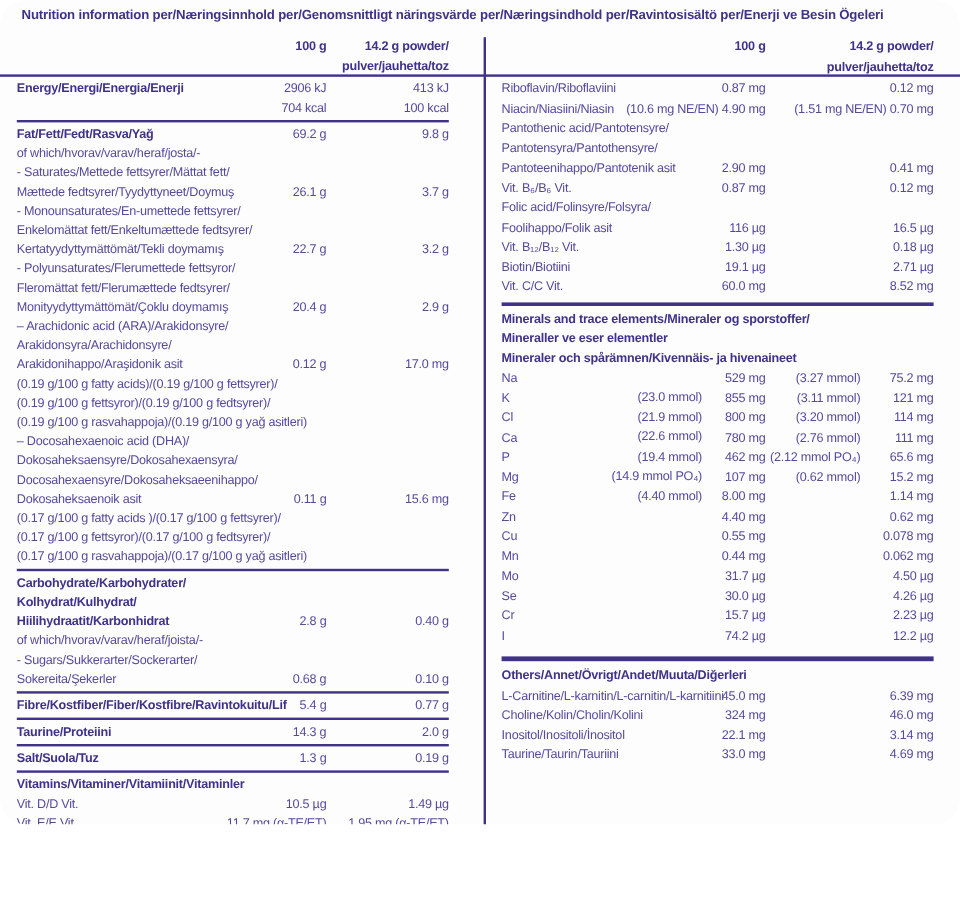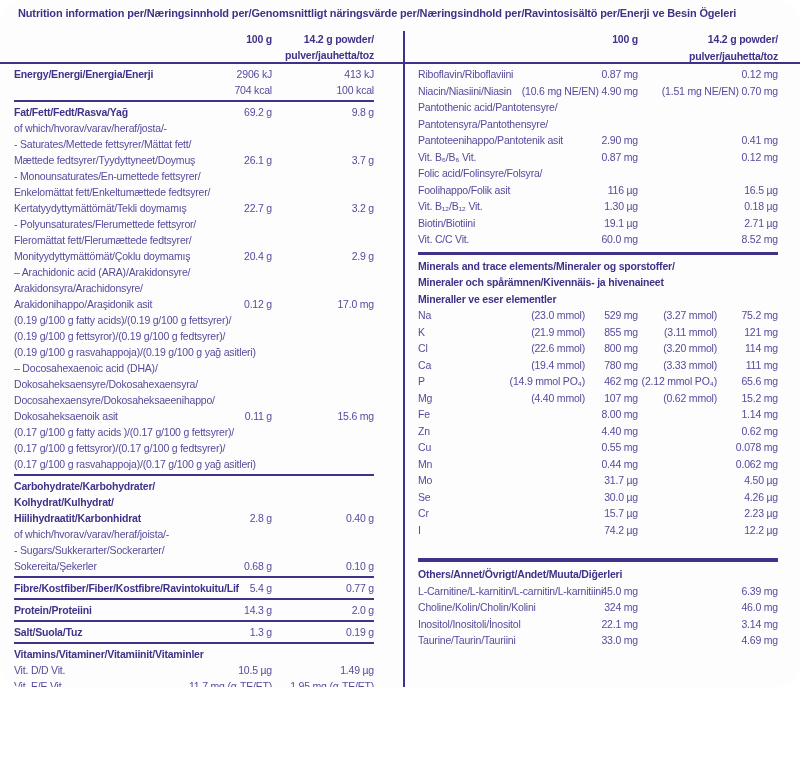--- a/index.html
+++ b/index.html
@@ -37,30 +37,30 @@
   .left .line{height:16px;line-height:16px;}
   .right .line{height:16.5px;line-height:16.5px;}
   .line .lbl{display:inline-block;}
   .line span.v1,.line span.v2,.line span.m1,.line span.m2{position:absolute;top:0;}
   
   .left .line .v1{right:102px;}
   .left .line .v2{right:0;}
   
   .right .line .v1{right:140px;}
   .right .line .v2{right:0;}
-  .right .line .m1{right:193px;}
+  .right .line .m1{right:193px;margin-top:16px;}
   .right .line .m2{right:61px;}
   
   .sec{border-bottom:2px solid var(--rule);padding:2px 0;}
   .sec.thick3{border-bottom-width:3px;}
   .sec.thick4{border-bottom-width:4px;}
   .sec.none{border-bottom:none;}
   .sec[data-name="section-fat"]{}
   .sec[data-name="section-vitamins-continued"]{padding-bottom:4px;}
-  .sec[data-name="section-minerals"]{padding-top:3px;padding-bottom:20px;}
+  .sec[data-name="section-minerals"]{padding-top:3px;padding-bottom:9px;}
   .sec[data-name="section-others"]{padding-top:4px;}
 </style>
 </head>
 <body>
 
 <div id="stage" data-name="nutrition-information-panel">
 
   <div id="title" data-name="panel-title">Nutrition information per/Næringsinnhold per/Genomsnittligt näringsvärde per/Næringsindhold per/Ravintosisältö per/Enerji ve Besin Ögeleri</div>
 
   <div class="head left" data-name="left-column-headers">
@@ -122,21 +122,21 @@
         <div class="line" data-name="carbohydrate-row"><span class="lbl b" data-name="row-label">Kolhydrat/Kulhydrat/</span></div>
         <div class="line" data-name="carbohydrate-row"><span class="lbl b" data-name="row-label">Hiilihydraatit/Karbonhidrat</span><span class="v1" data-name="value-v1">2.8 g</span><span class="v2" data-name="value-v2">0.40 g</span></div>
         <div class="line" data-name="carbohydrate-row"><span class="lbl" data-name="row-label">of which/hvorav/varav/heraf/joista/-</span></div>
         <div class="line" data-name="carbohydrate-row"><span class="lbl" data-name="row-label">- Sugars/Sukkerarter/Sockerarter/</span></div>
         <div class="line" data-name="carbohydrate-row"><span class="lbl" data-name="row-label">Sokereita/Şekerler</span><span class="v1" data-name="value-v1">0.68 g</span><span class="v2" data-name="value-v2">0.10 g</span></div>
       </div>
       <div class="sec " data-name="section-fibre">
         <div class="line" data-name="fibre-row"><span class="lbl b" data-name="row-label">Fibre/Kostfiber/Fiber/Kostfibre/Ravintokuitu/Lif</span><span class="v1" data-name="value-v1">5.4 g</span><span class="v2" data-name="value-v2">0.77 g</span></div>
       </div>
       <div class="sec " data-name="section-protein">
-        <div class="line" data-name="protein-row"><span class="lbl b" data-name="row-label">Protein/Proteiini</span><span class="v1" data-name="value-v1">14.3 g</span><span class="v2" data-name="value-v2">2.0 g</span></div>
+        <div class="line" data-name="protein-row"><span class="lbl b" data-name="row-label">Taurine/Proteiini</span><span class="v1" data-name="value-v1">14.3 g</span><span class="v2" data-name="value-v2">2.0 g</span></div>
       </div>
       <div class="sec " data-name="section-salt">
         <div class="line" data-name="salt-row"><span class="lbl b" data-name="row-label">Salt/Suola/Tuz</span><span class="v1" data-name="value-v1">1.3 g</span><span class="v2" data-name="value-v2">0.19 g</span></div>
       </div>
       <div class="sec none" data-name="section-vitamins">
         <div class="line" data-name="vitamins-row"><span class="lbl b" data-name="row-label">Vitamins/Vitaminer/Vitamiinit/Vitaminler</span></div>
         <div class="line" data-name="vitamins-row"><span class="lbl" data-name="row-label">Vit. D/D Vit.</span><span class="v1" data-name="value-v1">10.5 µg</span><span class="v2" data-name="value-v2">1.49 µg</span></div>
         <div class="line" data-name="vitamins-row"><span class="lbl" data-name="row-label">Vit. E/E Vit.</span><span class="v1" data-name="value-v1">11.7 mg (α-TE/ET)</span><span class="v2" data-name="value-v2">1.95 mg (α-TE/ET)</span></div>
         <div class="line" data-name="vitamins-row"><span class="lbl" data-name="row-label">Vit. K/K Vit.</span><span class="v1" data-name="value-v1">51.4 µg</span><span class="v2" data-name="value-v2">7.30 µg</span></div>
         <div class="line" data-name="vitamins-row"><span class="lbl" data-name="row-label">Thiamin/Tiamin/Tiamiini</span><span class="v1" data-name="value-v1">0.70 mg</span><span class="v2" data-name="value-v2">0.10 mg</span></div>
@@ -151,26 +151,26 @@
         <div class="line" data-name="vitamins-continued-row"><span class="lbl" data-name="row-label">Pantoteenihappo/Pantotenik asit</span><span class="v1" data-name="value-v1">2.90 mg</span><span class="v2" data-name="value-v2">0.41 mg</span></div>
         <div class="line" data-name="vitamins-continued-row"><span class="lbl" data-name="row-label">Vit. B₆/B₆ Vit.</span><span class="v1" data-name="value-v1">0.87 mg</span><span class="v2" data-name="value-v2">0.12 mg</span></div>
         <div class="line" data-name="vitamins-continued-row"><span class="lbl" data-name="row-label">Folic acid/Folinsyre/Folsyra/</span></div>
         <div class="line" data-name="vitamins-continued-row"><span class="lbl" data-name="row-label">Foolihappo/Folik asit</span><span class="v1" data-name="value-v1">116 µg</span><span class="v2" data-name="value-v2">16.5 µg</span></div>
         <div class="line" data-name="vitamins-continued-row"><span class="lbl" data-name="row-label">Vit. B₁₂/B₁₂ Vit.</span><span class="v1" data-name="value-v1">1.30 µg</span><span class="v2" data-name="value-v2">0.18 µg</span></div>
         <div class="line" data-name="vitamins-continued-row"><span class="lbl" data-name="row-label">Biotin/Biotiini</span><span class="v1" data-name="value-v1">19.1 µg</span><span class="v2" data-name="value-v2">2.71 µg</span></div>
         <div class="line" data-name="vitamins-continued-row"><span class="lbl" data-name="row-label">Vit. C/C Vit.</span><span class="v1" data-name="value-v1">60.0 mg</span><span class="v2" data-name="value-v2">8.52 mg</span></div>
       </div>
       <div class="sec thick4" data-name="section-minerals">
         <div class="line" data-name="minerals-row"><span class="lbl b" data-name="row-label">Minerals and trace elements/Mineraler og sporstoffer/</span></div>
+        <div class="line" data-name="minerals-row"><span class="lbl b" data-name="row-label">Mineraller ve eser elementler</span></div>
         <div class="line" data-name="minerals-row"><span class="lbl b" data-name="row-label">Mineraler och spårämnen/Kivennäis- ja hivenaineet</span></div>
-        <div class="line" data-name="minerals-row"><span class="lbl b" data-name="row-label">Mineraller ve eser elementler</span></div>
         <div class="line" data-name="minerals-row"><span class="lbl" data-name="row-label">Na</span><span class="m1" data-name="value-m1">(23.0 mmol)</span><span class="v1" data-name="value-v1">529 mg</span><span class="m2" data-name="value-m2">(3.27 mmol)</span><span class="v2" data-name="value-v2">75.2 mg</span></div>
         <div class="line" data-name="minerals-row"><span class="lbl" data-name="row-label">K</span><span class="m1" data-name="value-m1">(21.9 mmol)</span><span class="v1" data-name="value-v1">855 mg</span><span class="m2" data-name="value-m2">(3.11 mmol)</span><span class="v2" data-name="value-v2">121 mg</span></div>
         <div class="line" data-name="minerals-row"><span class="lbl" data-name="row-label">Cl</span><span class="m1" data-name="value-m1">(22.6 mmol)</span><span class="v1" data-name="value-v1">800 mg</span><span class="m2" data-name="value-m2">(3.20 mmol)</span><span class="v2" data-name="value-v2">114 mg</span></div>
-        <div class="line" data-name="minerals-row"><span class="lbl" data-name="row-label">Ca</span><span class="m1" data-name="value-m1">(19.4 mmol)</span><span class="v1" data-name="value-v1">780 mg</span><span class="m2" data-name="value-m2">(3.33 mmol)</span><span class="v2" data-name="value-v2">111 mg</span></div>
+        <div class="line" data-name="minerals-row"><span class="lbl" data-name="row-label">Ca</span><span class="m1" data-name="value-m1">(19.4 mmol)</span><span class="v1" data-name="value-v1">780 mg</span><span class="m2" data-name="value-m2">(2.76 mmol)</span><span class="v2" data-name="value-v2">111 mg</span></div>
         <div class="line" data-name="minerals-row"><span class="lbl" data-name="row-label">P</span><span class="m1" data-name="value-m1">(14.9 mmol PO₄)</span><span class="v1" data-name="value-v1">462 mg</span><span class="m2" data-name="value-m2">(2.12 mmol PO₄)</span><span class="v2" data-name="value-v2">65.6 mg</span></div>
         <div class="line" data-name="minerals-row"><span class="lbl" data-name="row-label">Mg</span><span class="m1" data-name="value-m1">(4.40 mmol)</span><span class="v1" data-name="value-v1">107 mg</span><span class="m2" data-name="value-m2">(0.62 mmol)</span><span class="v2" data-name="value-v2">15.2 mg</span></div>
         <div class="line" data-name="minerals-row"><span class="lbl" data-name="row-label">Fe</span><span class="v1" data-name="value-v1">8.00 mg</span><span class="v2" data-name="value-v2">1.14 mg</span></div>
         <div class="line" data-name="minerals-row"><span class="lbl" data-name="row-label">Zn</span><span class="v1" data-name="value-v1">4.40 mg</span><span class="v2" data-name="value-v2">0.62 mg</span></div>
         <div class="line" data-name="minerals-row"><span class="lbl" data-name="row-label">Cu</span><span class="v1" data-name="value-v1">0.55 mg</span><span class="v2" data-name="value-v2">0.078 mg</span></div>
         <div class="line" data-name="minerals-row"><span class="lbl" data-name="row-label">Mn</span><span class="v1" data-name="value-v1">0.44 mg</span><span class="v2" data-name="value-v2">0.062 mg</span></div>
         <div class="line" data-name="minerals-row"><span class="lbl" data-name="row-label">Mo</span><span class="v1" data-name="value-v1">31.7 µg</span><span class="v2" data-name="value-v2">4.50 µg</span></div>
         <div class="line" data-name="minerals-row"><span class="lbl" data-name="row-label">Se</span><span class="v1" data-name="value-v1">30.0 µg</span><span class="v2" data-name="value-v2">4.26 µg</span></div>
         <div class="line" data-name="minerals-row"><span class="lbl" data-name="row-label">Cr</span><span class="v1" data-name="value-v1">15.7 µg</span><span class="v2" data-name="value-v2">2.23 µg</span></div>
         <div class="line" data-name="minerals-row"><span class="lbl" data-name="row-label">I</span><span class="v1" data-name="value-v1">74.2 µg</span><span class="v2" data-name="value-v2">12.2 µg</span></div>

